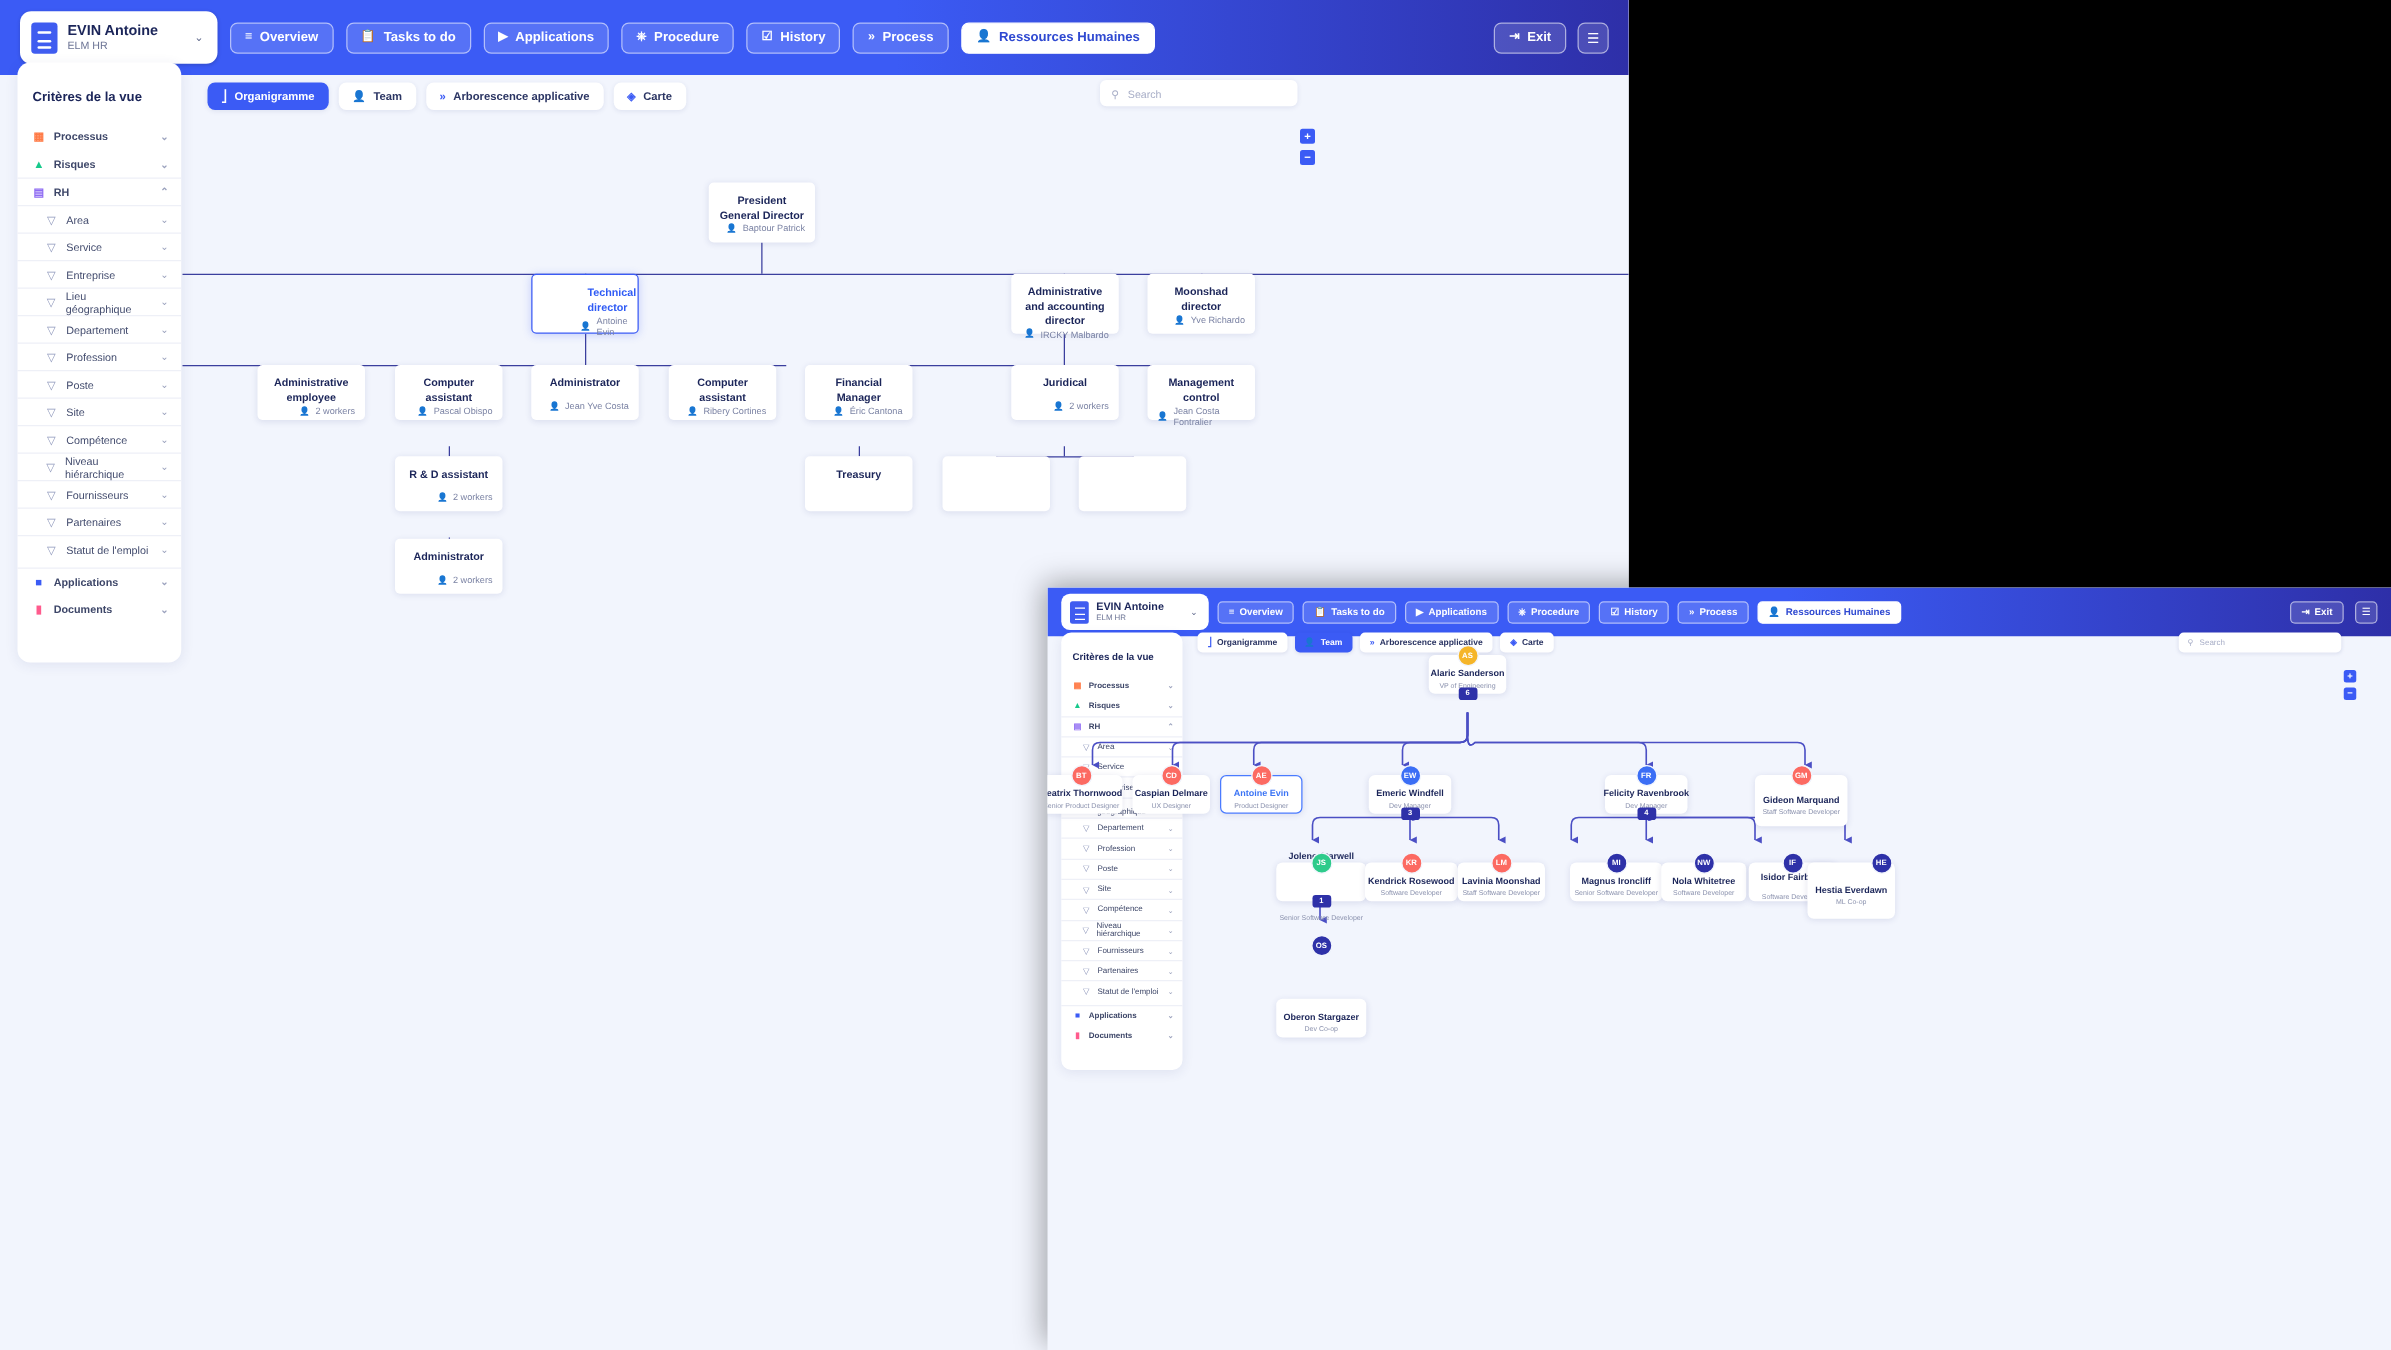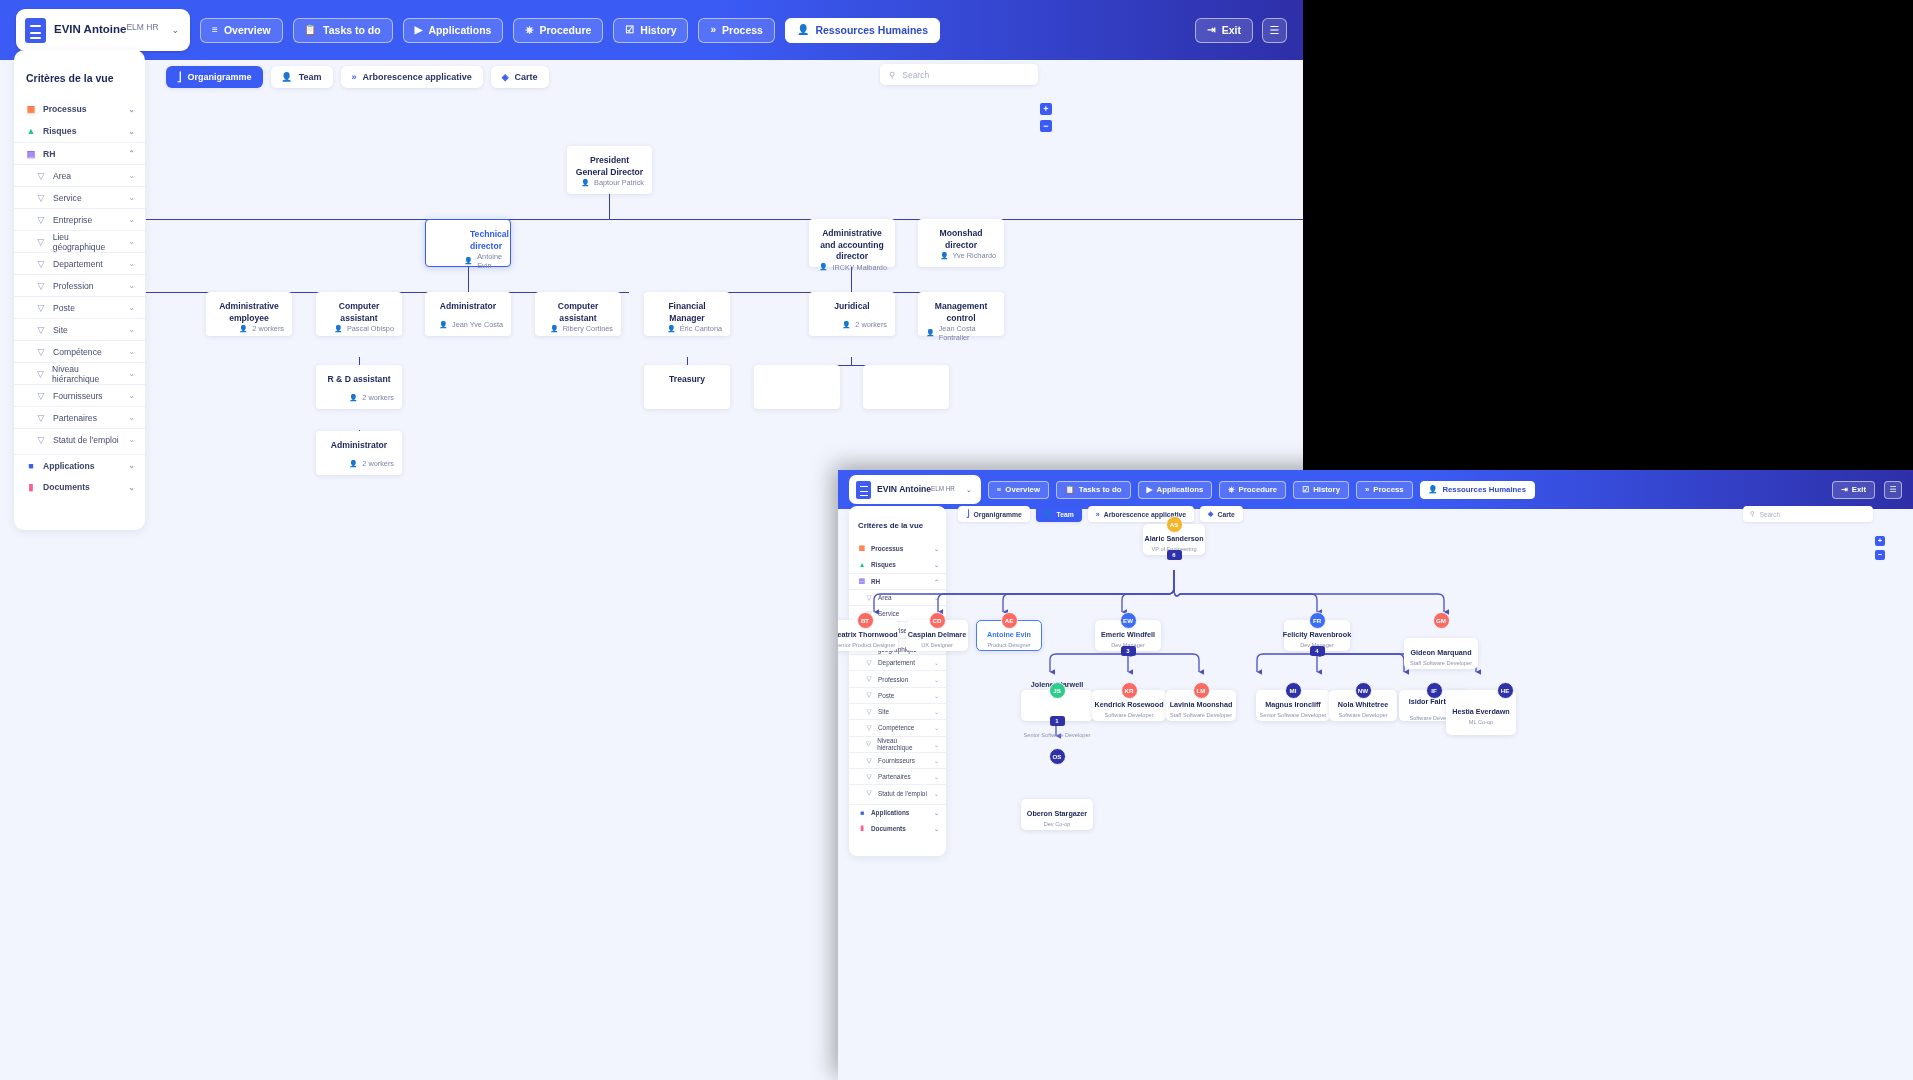--- a/index.html
+++ b/index.html
@@ -33,21 +33,21 @@
   }
   .user-logo {
     width: 21px; height: 25px; border-radius: 3px;
     background: #3f5cf0; position: relative; flex: none;
   }
   .user-logo::before, .user-logo::after {
     content:""; position:absolute; left: 5px; width: 11px; height: 2px; background:#fff; border-radius:1px;
   }
   .user-logo::before { top: 7px; }
   .user-logo::after { top: 14px; box-shadow: 0 5px 0 #fff; }
-  .user-names { display: flex; flex-direction: row; justify-content: center; line-height: 1.15; }
+  .user-names { display: flex; flex-direction: column; justify-content: center; line-height: 1.15; }
   .user-name { font-size: 11.5px; font-weight: 700; color: #1b2559; }
   .user-sub { font-size: 8.5px; color: #6b7394; }
   .chip-caret { margin-left: auto; padding: 0 5px; color: #5a6488; font-size: 9px; }
   .nav-btn {
     height: 25px; border-radius: 6px; background: rgba(255,255,255,.14);
     border: 1px solid rgba(255,255,255,.55);
     color: #fff; font-size: 10.5px; font-weight: 700;
     display: flex; align-items: center; gap: 6px; padding: 0 11px; white-space: nowrap;
   }
   .nav-btn.active { background: #fff; color: #2f49d1; border-color: #fff; }
@@ -730,21 +730,21 @@
           <div class="trole">Dev Manager</div>
         </div>
         <div class="avatar" style="left: 281.5px; top: 141.5px; background: rgb(59, 110, 245);">EW</div>
         <div class="countbadge" style="left: 282.5px; top: 176px;">3</div>
         <div class="tnode" style="left: 446px; top: 150px; width: 66px; height: 31px;">
           <div class="tname">Felicity Ravenbrook</div>
           <div class="trole">Dev Manager</div>
         </div>
         <div class="avatar" style="left: 470.5px; top: 141.5px; background: rgb(59, 110, 245);">FR</div>
         <div class="countbadge" style="left: 471.5px; top: 176px;">4</div>
-        <div class="tnode" style="left: 566px; top: 168px; width: 74px; height: 31px;">
+        <div class="tnode" style="left: 566px; top: 150px; width: 74px; height: 41px;">
           <div class="tname">Gideon Marquand</div>
           <div class="trole">Staff Software Developer</div>
         </div>
         <div class="avatar" style="left: 594.5px; top: 141.5px; background: rgb(252, 106, 98);">GM</div>
         <div class="tnode" style="left: 183px; top: 220px; width: 72px; height: 31px; gap: 40px;">
           <div class="tname">Jolene Starwell</div>
           <div class="trole">Senior Software Developer</div>
         </div>
         <div class="avatar" style="left: 210.5px; top: 211.5px; background: rgb(46, 203, 139);">JS</div>
         <div class="countbadge" style="left: 211.5px; top: 246px;">1</div>

